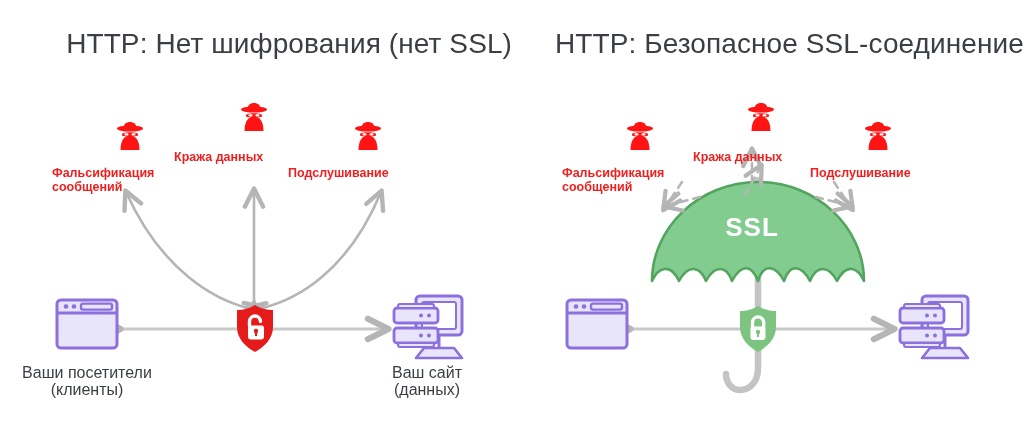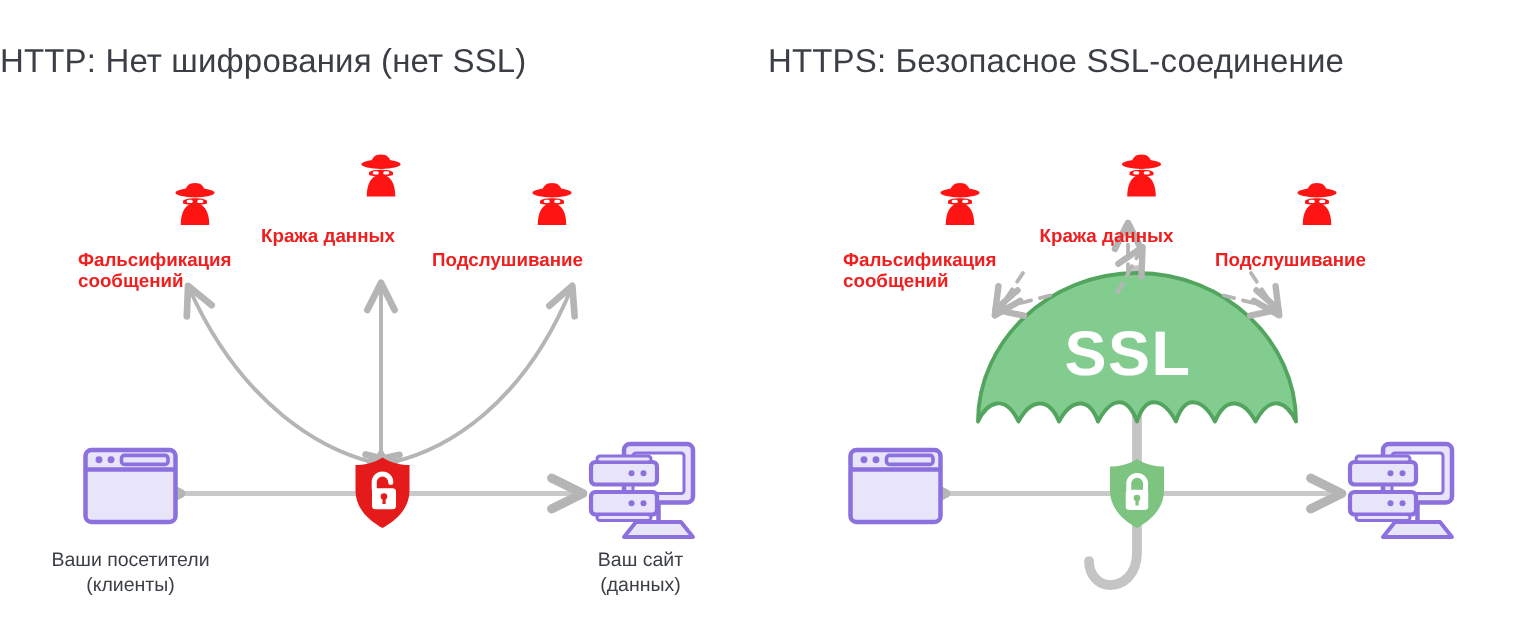--- a/index.html
+++ b/index.html
@@ -26,22 +26,22 @@
     height: 424px;
   }
   .panel-left  { left: 0; }
   .panel-right { left: 512px; }
 
   .panel-title {
     position: absolute;
     top: 28px;
     left: 0;
     width: 512px;
-    text-align: left;
-    font-size: 22px;
+    text-align: right;
+    font-size: 28px;
     color: #3b3f45;
     font-weight: 400;
     letter-spacing: .1px;
     white-space: nowrap;
   }
 
   
   .threat {
     position: absolute;
     text-align: left;
@@ -54,42 +54,42 @@
   .threat .lbl { display: block; }
 
   
   .endpoint {
     position: absolute;
     text-align: center;
     width: 160px;
   }
   .endpoint .cap {
     color: #3b3f45;
-    font-size: 13px;
+    font-size: 16px;
     line-height: 17px;
     white-space: pre-line;
     margin-top: 6px;
   }
 
   .svg-layer {
     position: absolute;
     left: 0; top: 0;
     width: 1024px;
     height: 424px;
     pointer-events: none;
   }
 
   .ssl-word {
     position: absolute;
     left: 662px;
     top: 212px;
     width: 180px;
     text-align: center;
     color: #ffffff;
-    font-size: 42px;
+    font-size: 26px;
     font-weight: bold;
     letter-spacing: 1px;
   }
 </style>
 </head>
 <body>
 
 <div class="stage">
 
   <svg class="svg-layer" viewBox="0 0 1024 424">
@@ -277,21 +277,21 @@
       <div class="cap">Ваши посетители
 (клиенты)</div>
     </div>
     <div class="endpoint" style="left:347px; top:358px;">
       <div class="cap">Ваш сайт
 (данных)</div>
     </div>
   </div>
 
   <div class="panel panel-right">
-    <div class="panel-title">HTTPS: Безопасное SSL-соединение</div>
+    <div class="panel-title">HTTP: Безопасное SSL-соединение</div>
 
     <div class="threat" style="left:50px; top:152px; width:160px;">
       <span class="lbl">Фальсификация
 сообщений</span>
     </div>
     <div class="threat" style="left:181px; top:136px; width:160px;">
       <span class="lbl">Кража данных</span>
     </div>
     <div class="threat" style="left:298px; top:152px; width:160px;">
       <span class="lbl">Подслушивание</span>

